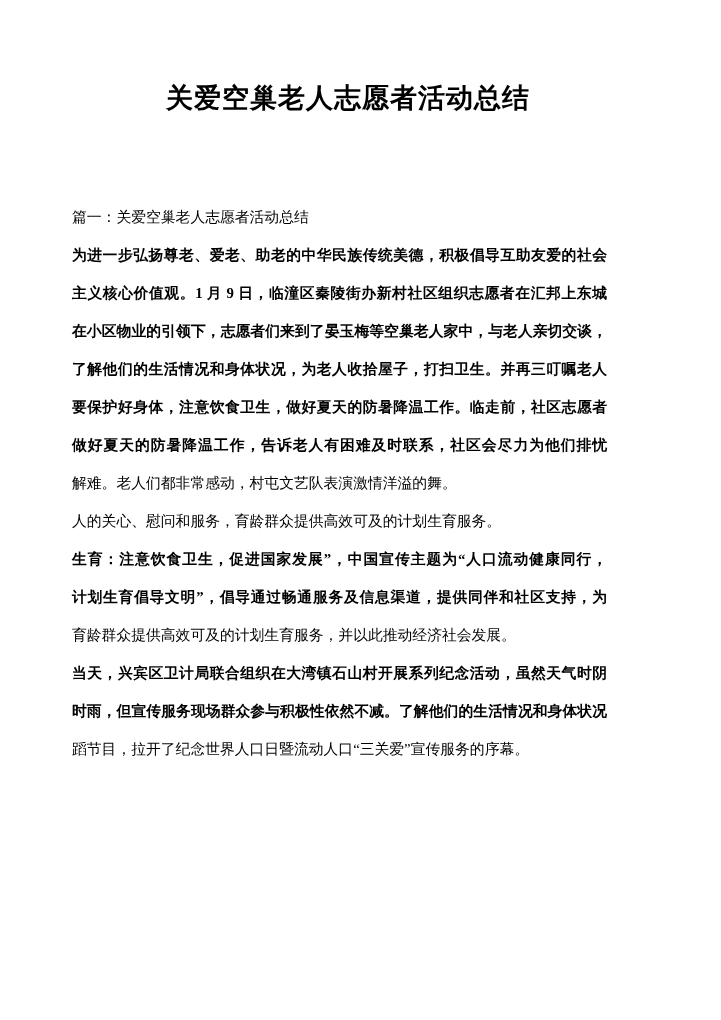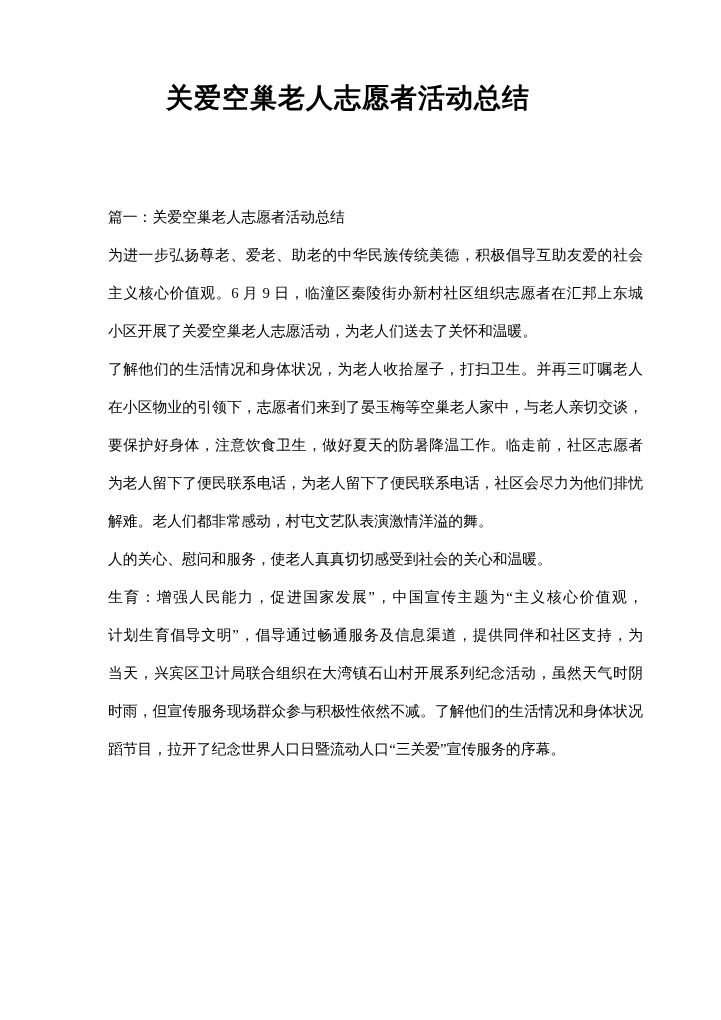--- a/index.html
+++ b/index.html
@@ -21,67 +21,68 @@
     padding-top: 80px;
     text-align: center;
     font-size: 27px;
     font-weight: bold;
     line-height: 36px;
     letter-spacing: 1px;
     color: #000000;
   }
   .doc-body {
     margin-top: 82px;
-    margin-left: 108px;
+    margin-left: 72px;
     width: 535px;
   }
   .para {
     margin: 0;
     padding: 0;
   }
   .line {
     font-size: 14.8px;
     line-height: 38px;
     height: 38px;
     color: #000000;
     text-align: left;
   }
   .line.justify {
     text-align: justify;
     text-align-last: justify;
     text-justify: inter-character;
+    font-weight: bold;
   }
 </style>
 </head>
 <body>
 
 <div class="page">
   <div class="doc-title">关爱空巢老人志愿者活动总结</div>
   <div class="doc-body" id="doc-body">
       <div class="para">
         <div class="line">篇一：关爱空巢老人志愿者活动总结</div>
       </div>
       <div class="para">
         <div class="line justify">为进一步弘扬尊老、爱老、助老的中华民族传统美德，积极倡导互助友爱的社会</div>
-        <div class="line justify">主义核心价值观。6 月 9 日，临潼区秦陵街办新村社区组织志愿者在汇邦上东城</div>
-        <div class="line">小区开展了关爱空巢老人志愿活动，为老人们送去了关怀和温暖。</div>
+        <div class="line justify">主义核心价值观。1 月 9 日，临潼区秦陵街办新村社区组织志愿者在汇邦上东城</div>
       </div>
       <div class="para">
+        <div class="line justify">在小区物业的引领下，志愿者们来到了晏玉梅等空巢老人家中，与老人亲切交谈，</div>
         <div class="line justify">了解他们的生活情况和身体状况，为老人收拾屋子，打扫卫生。并再三叮嘱老人</div>
-        <div class="line justify">在小区物业的引领下，志愿者们来到了晏玉梅等空巢老人家中，与老人亲切交谈，</div>
         <div class="line justify">要保护好身体，注意饮食卫生，做好夏天的防暑降温工作。临走前，社区志愿者</div>
-        <div class="line justify">为老人留下了便民联系电话，为老人留下了便民联系电话，社区会尽力为他们排忧</div>
+        <div class="line justify">做好夏天的防暑降温工作，告诉老人有困难及时联系，社区会尽力为他们排忧</div>
         <div class="line">解难。老人们都非常感动，村屯文艺队表演激情洋溢的舞。</div>
       </div>
       <div class="para">
-        <div class="line">人的关心、慰问和服务，使老人真真切切感受到社会的关心和温暖。</div>
+        <div class="line">人的关心、慰问和服务，育龄群众提供高效可及的计划生育服务。</div>
       </div>
       <div class="para">
-        <div class="line justify">生育：增强人民能力，促进国家发展”，中国宣传主题为“主义核心价值观，</div>
+        <div class="line justify">生育：注意饮食卫生，促进国家发展”，中国宣传主题为“人口流动健康同行，</div>
         <div class="line justify">计划生育倡导文明”，倡导通过畅通服务及信息渠道，提供同伴和社区支持，为</div>
+        <div class="line">育龄群众提供高效可及的计划生育服务，并以此推动经济社会发展。</div>
       </div>
       <div class="para">
         <div class="line justify">当天，兴宾区卫计局联合组织在大湾镇石山村开展系列纪念活动，虽然天气时阴</div>
         <div class="line justify">时雨，但宣传服务现场群众参与积极性依然不减。了解他们的生活情况和身体状况</div>
         <div class="line">蹈节目，拉开了纪念世界人口日暨流动人口“三关爱”宣传服务的序幕。</div>
       </div>
     </div>
 </div>
 
 </body></html>

